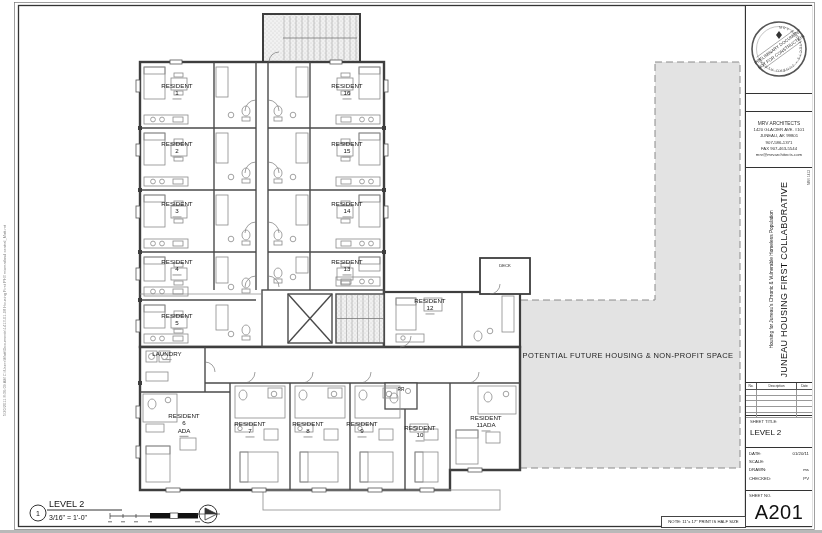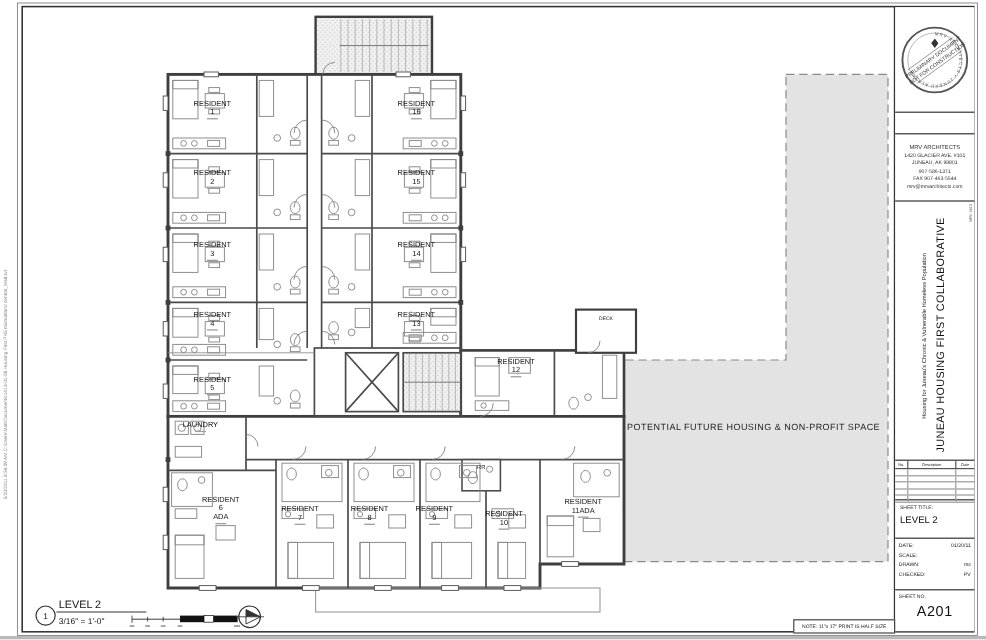--- a/index.html
+++ b/index.html
@@ -31,21 +31,21 @@
   .rev-row{display:grid;grid-template-columns:11px 1fr 15px;height:4.6px;border-bottom:.5px solid #999;}
   .rev-row span{border-right:.5px solid #999;}
   .rev-row span:last-child{border-right:none;}
   .tb-stitle{height:32px;padding:3px 4px;}
   .tb-stitle .lab{font-size:4.2px;color:#333;}
   .tb-stitle .val{font-size:8px;margin-top:4px;color:#111;}
   .tb-info{height:43px;padding:2px 3px;font-size:4.3px;color:#222;}
   .info-row{display:flex;justify-content:space-between;line-height:1.9;}
   .tb-sno{flex:1;padding:2px 3px;border-bottom:none;}
   .tb-sno .lab{font-size:4.2px;color:#333;}
-  .tb-sno .big{font-size:12px;text-align:center;margin-top:3px;color:#111;letter-spacing:.5px;}
+  .tb-sno .big{font-size:20px;text-align:center;margin-top:3px;color:#111;letter-spacing:.5px;}
 
   
   .notebox{position:absolute;left:661px;top:516px;width:83px;height:10px;border:.8px solid #444;
            font-size:4.2px;line-height:10px;text-align:center;color:#222;background:#fff;}
   .plotstamp{position:absolute;left:2px;top:225px;width:10px;height:300px;overflow:hidden;}
   .plotstamp span{writing-mode:vertical-rl;transform:rotate(180deg);font-size:4px;color:#888;white-space:nowrap;}
 </style>
 </head>
 <body>
 

